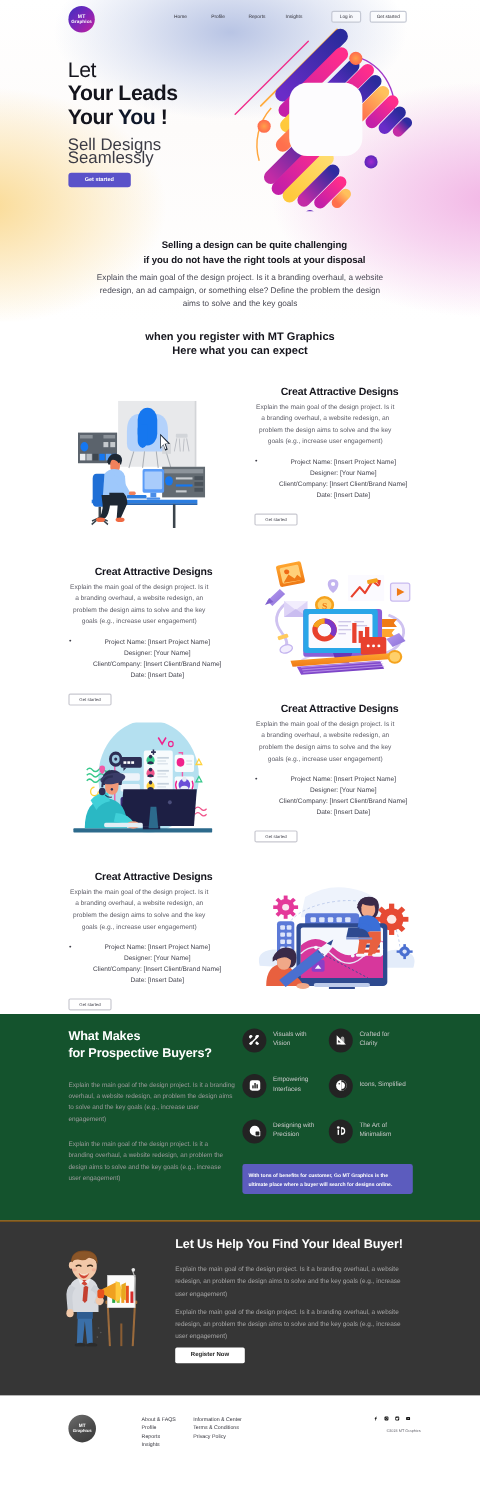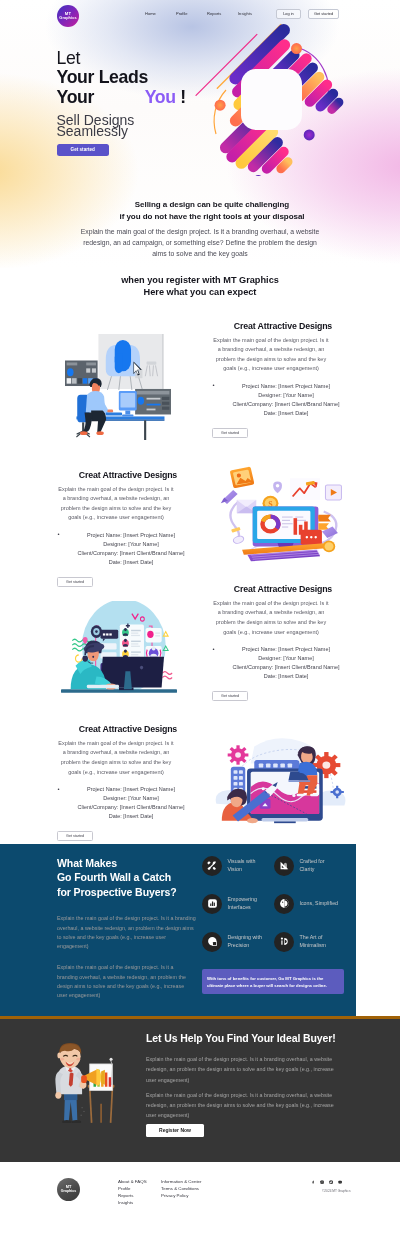--- a/index.html
+++ b/index.html
@@ -27,21 +27,21 @@
   .navbtns { position:absolute; left:276px; top:9px; display:flex; gap:7px; }
   .navbtn { font-size:3.9px; color:#2c2c35; border:0.6px solid #c5c9d4; background:rgba(255,255,255,.5);
      border-radius:2px; height:9.6px; display:flex; align-items:center; justify-content:center; text-align:center; font-weight:500;}
   .navbtn.login { width:25px; }
   .navbtn.cta { width:31px; }
 
   .hero-copy { position:absolute; left:56.5px; top:48.5px; z-index:4; }
   .h1 { font-size:17.7px; line-height:19.9px; letter-spacing:-.35px; color:#14141c; }
   .h1 .light { font-weight:400; }
   .h1 .bold { font-weight:700; }
-  .h1 .muted { color:#8b5cf6; font-weight:700;margin-left:46px; }
+  .h1 .muted { color:#0f172a; font-weight:700; }
   .hero-sub { margin-top:7px; font-size:14px; line-height:10.4px; color:#3b3b45; font-weight:400; }
   .hero-cta { margin-top:8px; width:52.5px; height:11.6px; border-radius:2.5px; background:#5a52c9;
      color:#fff; font-size:4.6px; font-weight:600; display:flex; align-items:center; justify-content:center; }
   .hero-art { position:absolute; left:186px; top:22px; width:200px; height:165px; z-index:3; }
 
   
   .intro { position:relative; padding-top:14px; text-align:center; }
   .intro h2 { font-size:8px; line-height:12px; font-weight:700; color:#15151d; letter-spacing:-.05px;padding-left:24px; }
   .intro p { margin:3px auto 0; width:243px; font-size:6.85px; line-height:11.2px; color:#4a4a55; }
 
@@ -53,22 +53,22 @@
   .col-img { width:146px; display:flex; align-items:flex-start; justify-content:center; }
   .blk-h3 { font-size:8.8px; line-height:9px; font-weight:700; color:#15151d; letter-spacing:-.15px; }
   .blk-p { margin-top:5px; font-size:5.5px; line-height:9.55px; color:#5c5c66; width:118px; }
   .blk-ul { margin-top:8px; list-style:none; }
   .blk-ul li { font-size:5.5px; line-height:9.1px; color:#45454f; position:relative; padding-left:6px; white-space:nowrap; }
   .blk-ul li.first::before { content:"•"; position:absolute; left:0.5px; top:-0.5px; font-size:6px; color:#3f3f4a; }
   .blk-btn { margin-top:9.5px; width:36px; height:10px; border:0.6px solid #c8c8d0; border-radius:1.5px;
      font-size:3.6px; color:#3a3a45; display:flex; align-items:center; justify-content:center; background:#fff; }
 
   
-  .dark { background:#0c4a6e; width:356px; }
-  .dark2 { background:#363636; width:400px; border-top:3px solid #a16207; }
+  .dark { background:#14532d; width:400px; }
+  .dark2 { background:#363636; width:400px; border-top:1px solid #a16207; }
   .benefits { display:flex; padding-top:12px; height:172px; margin-top:3px; }
   .ben-left { width:200px; padding-left:57px; }
   .ben-right { flex:1; padding-left:2px; padding-top:0px; }
   .feat-grid { display:grid; grid-template-columns:72px 72px; row-gap:18px; padding-top:0px; }
   .dk-p.p1 { margin-top:15px; width:141px; }
   .dk-p.p2 { margin-top:12px; width:130px; }
   .promo { margin-top:17px; width:142px; height:25px; }
   .register { display:flex; height:146px; padding-top:2px; }
   .reg-ill { width:146px; display:flex; align-items:flex-start; justify-content:center; padding-left:22px; padding-top:20px; }
   .reg-copy { flex:1; padding-top:12px; }
@@ -734,21 +734,20 @@
 </svg>
 </div>
       </div>
     </div>
   </section>
 
   <section class="dark benefits">
     <div class="ben-left">
       <div class="dk-h2">
         <div>What Makes</div>
-        <div>Go Fourth Wall a Catch</div>
         <div>for Prospective Buyers?</div>
       </div>
       <p class="dk-p p1">Explain the main goal of the design project. Is it a branding overhaul, a website redesign, an problem the design aims to solve and the key goals (e.g., increase user engagement)</p>
       <p class="dk-p p2">Explain the main goal of the design project. Is it a branding overhaul, a website redesign, an problem the design aims to solve and the key goals (e.g., increase user engagement)</p>
     </div>
     <div class="ben-right">
       <div class="feat-grid">
         <div class="feat">
           <div class="feat-ic">
             <svg viewBox="0 0 24 24" width="11.4" height="11.4">

